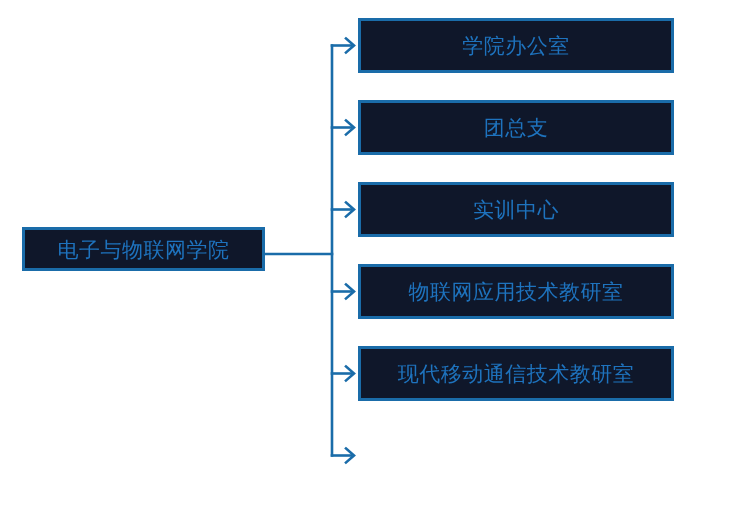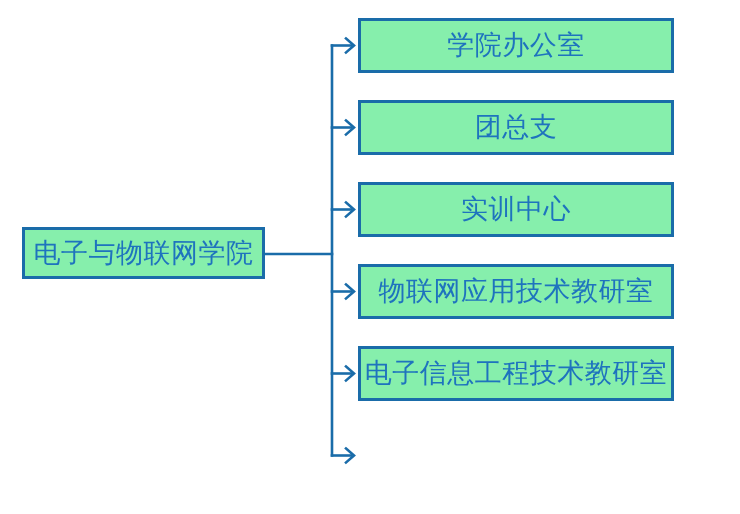--- a/index.html
+++ b/index.html
@@ -29,35 +29,35 @@
     fill: none;
     stroke: var(--line, #1A6CA9);
     stroke-width: 2.6;
     stroke-linecap: square;
     stroke-linejoin: miter;
   }
   .node {
     position: absolute;
     box-sizing: border-box;
     border: 3px solid var(--border, #1A6CA9);
-    background: #86efac;
+    background: #0f172a;
     color: var(--text, #1E73BE);
-    font-size: 27px;
+    font-size: 21px;
     line-height: 1;
     display: flex;
     align-items: center;
     justify-content: center;
     white-space: nowrap;
     letter-spacing: 0.5px;
   }
   .root-node {
     left: 22px;
     top: 227px;
     width: 243px;
-    height: 52px;
+    height: 44px;
   }
   .child-node {
     left: 358px;
     width: 316px;
     height: 55px;
   }
 </style>
 </head>
 <body style="background: rgb(255, 255, 255);">
 
@@ -98,17 +98,17 @@
 
   <div class="node child-node" style="top:182px">
     <span>实训中心</span>
   </div>
 
   <div class="node child-node" style="top:264px">
     <span>物联网应用技术教研室</span>
   </div>
 
   <div class="node child-node" style="top:346px">
-    <span>电子信息工程技术教研室</span>
+    <span>现代移动通信技术教研室</span>
   </div>
 
 
 </div>
 
 </body></html>

